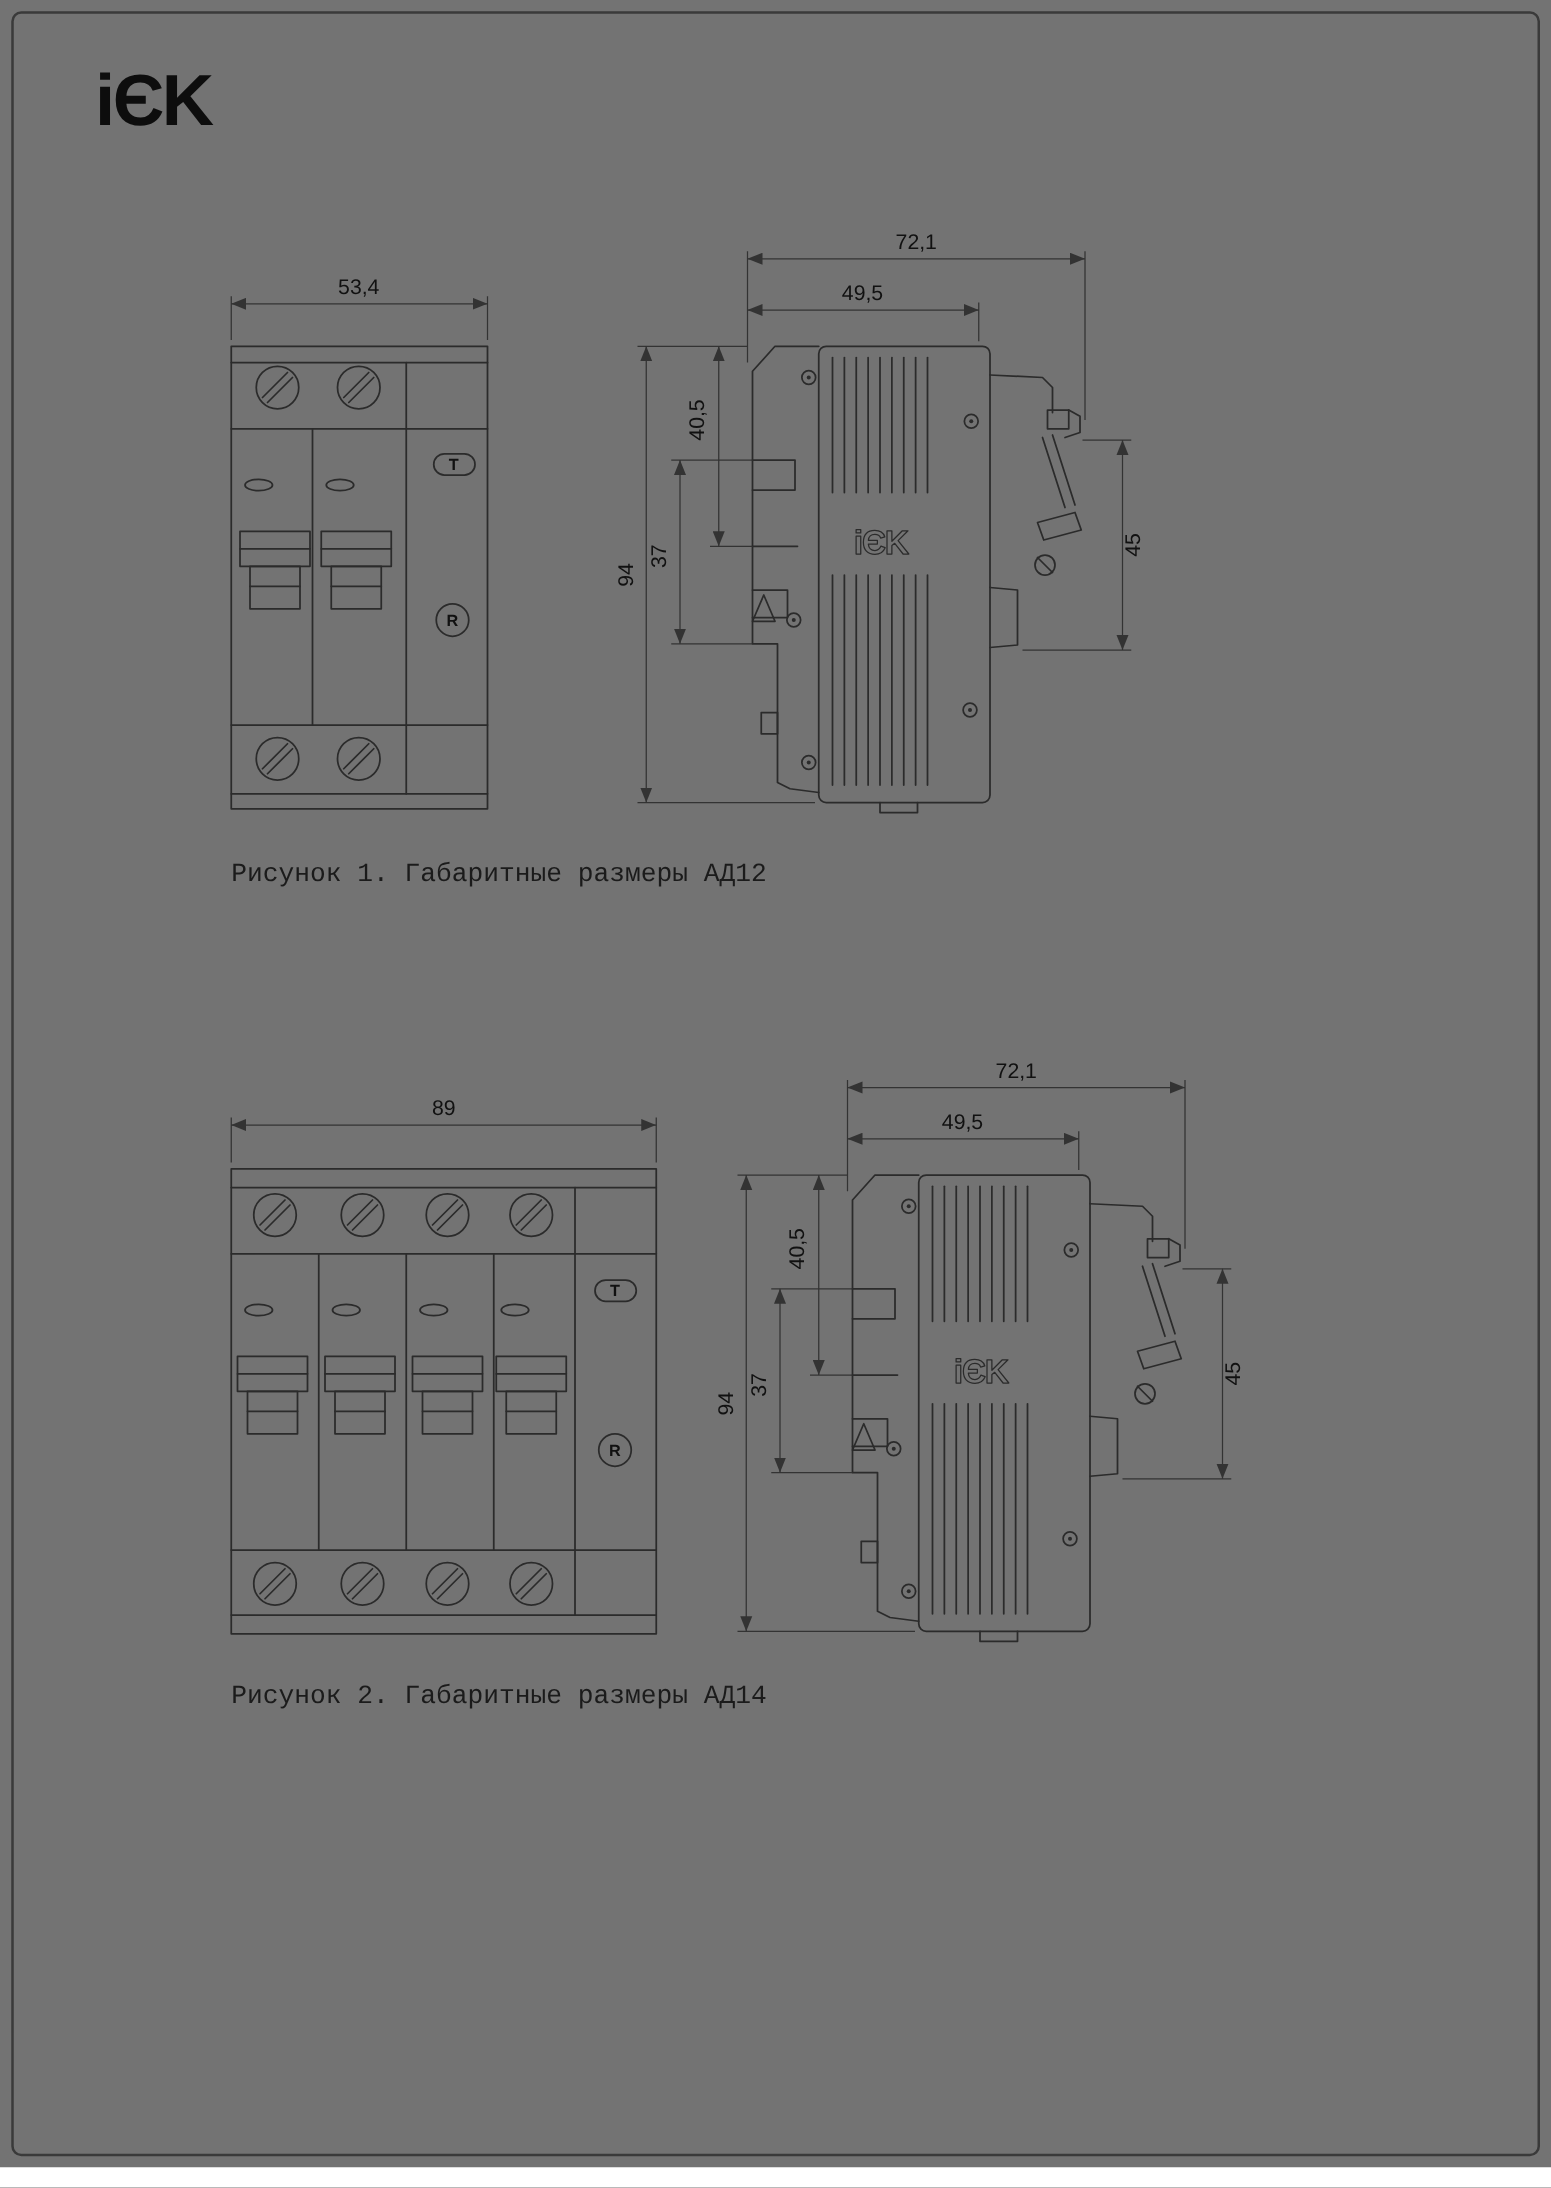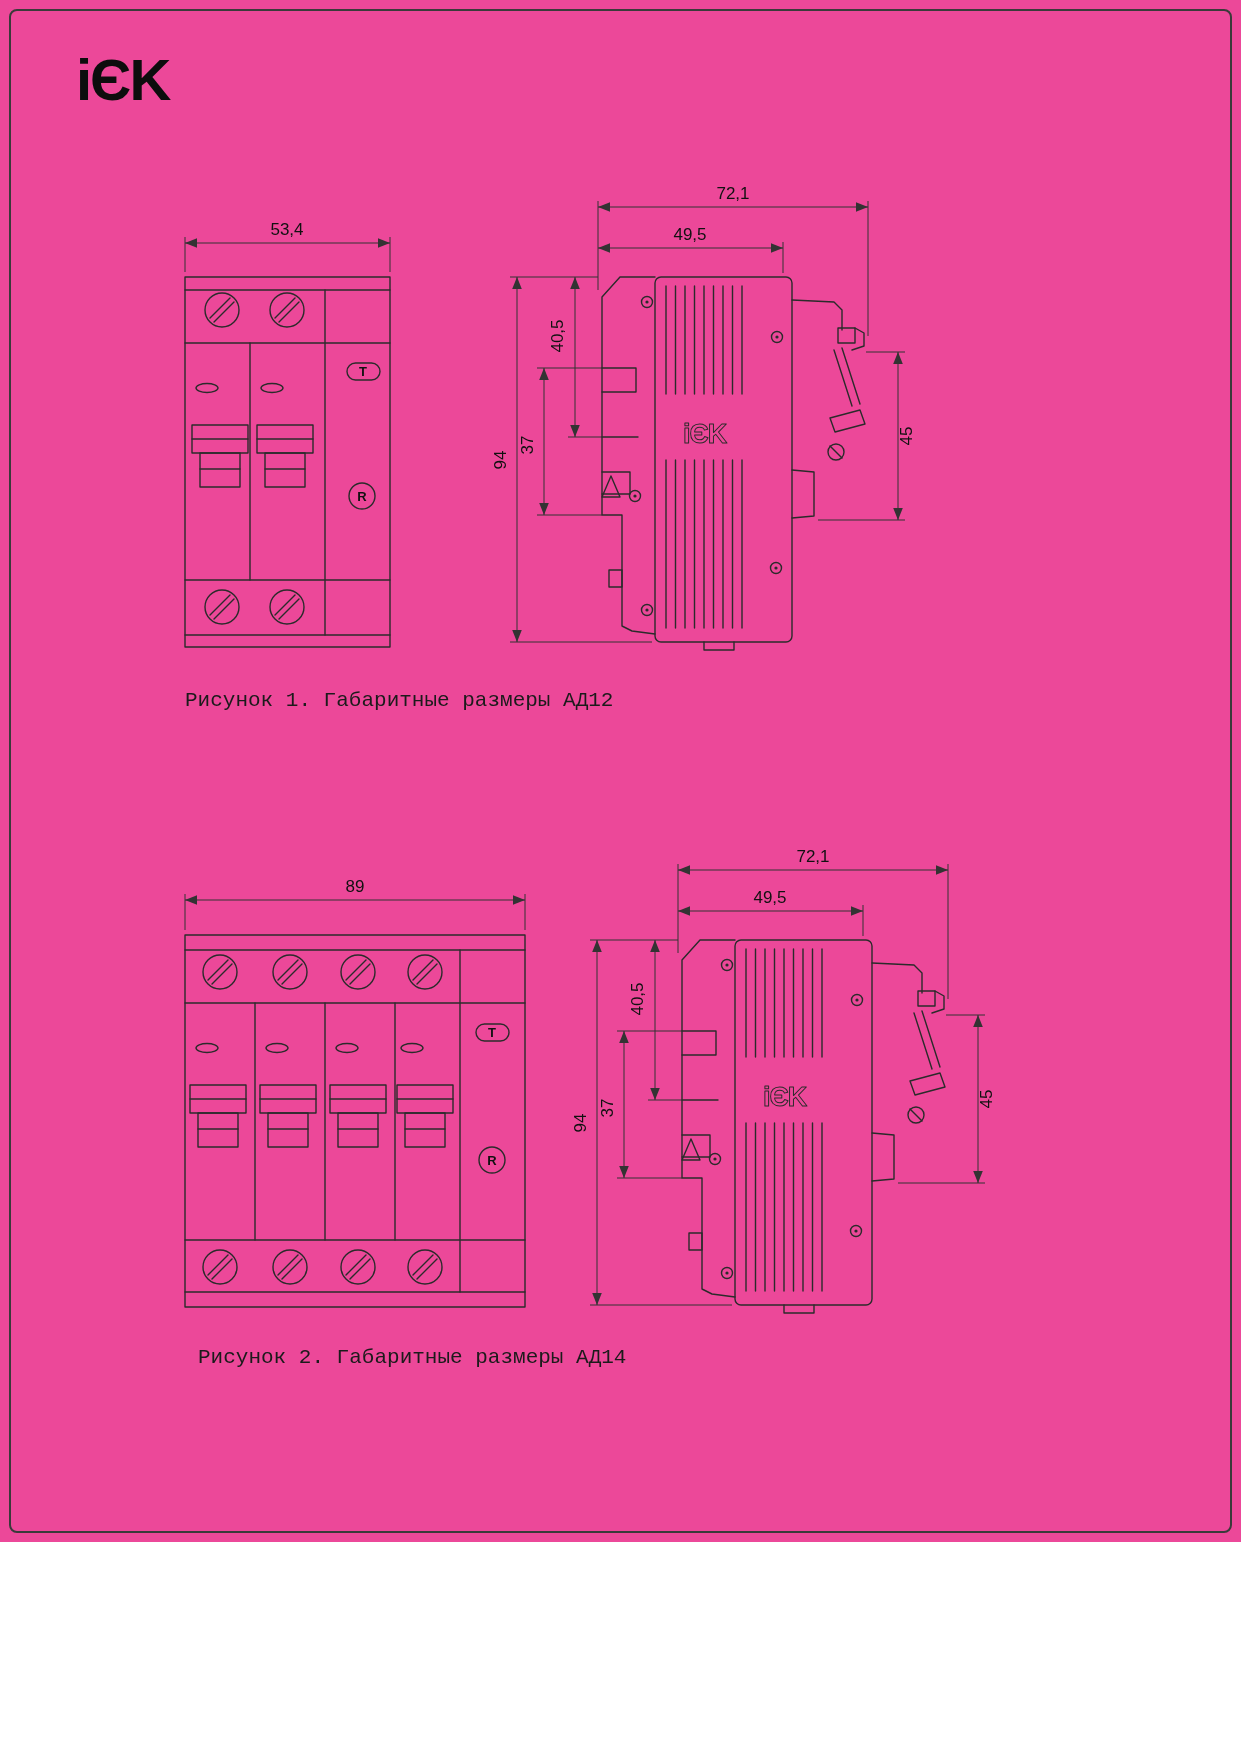--- a/index.html
+++ b/index.html
@@ -1,18 +1,18 @@
 <!DOCTYPE html>
 <html><head>
 <meta charset="utf-8">
 <style>
   * { margin:0; padding:0; box-sizing:border-box; }
   html,body { background:#ffffff; }
   body { font-family:"Liberation Sans","DejaVu Sans",sans-serif; }
-  .page { position:relative; width:1241px; height:1542px; background:#ec4899; overflow:hidden; }
+  .page { position:relative; width:1241px; height:1734px; background:#737373; overflow:hidden; }
   .frame { position:absolute; inset:9px; border:2px solid #3a3a3a; border-radius:8px; pointer-events:none; }
   .abs { position:absolute; }
   .caption { position:absolute; font-size:21px; color:#1b1b1b;font-family:Liberation Mono, monospace; }
   svg { overflow:visible; }
   .draw { stroke:#2b2b2b; stroke-width:1.4; fill:none; stroke-linejoin:round; stroke-linecap:round; }
   .dims line { stroke:#333; stroke-width:1; }
   .dims text { font-size:17px; fill:#111; stroke:none; }
   .dot { fill:#2b2b2b; stroke:none; }
   .lbl { font-size:13px; fill:#111; stroke:none; font-weight:bold; }
   .molded { font-size:27px; font-weight:bold; fill:none; stroke:#2b2b2b; stroke-width:1px; letter-spacing:-1px; }
@@ -337,14 +337,14 @@
       <line x1="57" y1="345" x2="122" y2="345"></line>
       <line x1="64" y1="198" x2="64" y2="345" marker-start="url(#arr)" marker-end="url(#arr)"></line>
       <text x="53" y="275" text-anchor="middle" transform="rotate(-90 53 275)">37</text>
       <line x1="386" y1="182" x2="425" y2="182"></line>
       <line x1="338" y1="350" x2="425" y2="350"></line>
       <line x1="418" y1="182" x2="418" y2="350" marker-start="url(#arr)" marker-end="url(#arr)"></line>
       <text x="432" y="266" text-anchor="middle" transform="rotate(-90 432 266)">45</text>
     </g>
   </svg>
 
-  <div class="caption" style="left:198px;top:1346px">Рисунок 2. Габаритные размеры АД14</div>
+  <div class="caption" style="left:185px;top:1346px">Рисунок 2. Габаритные размеры АД14</div>
 </div>
 
 </body></html>

